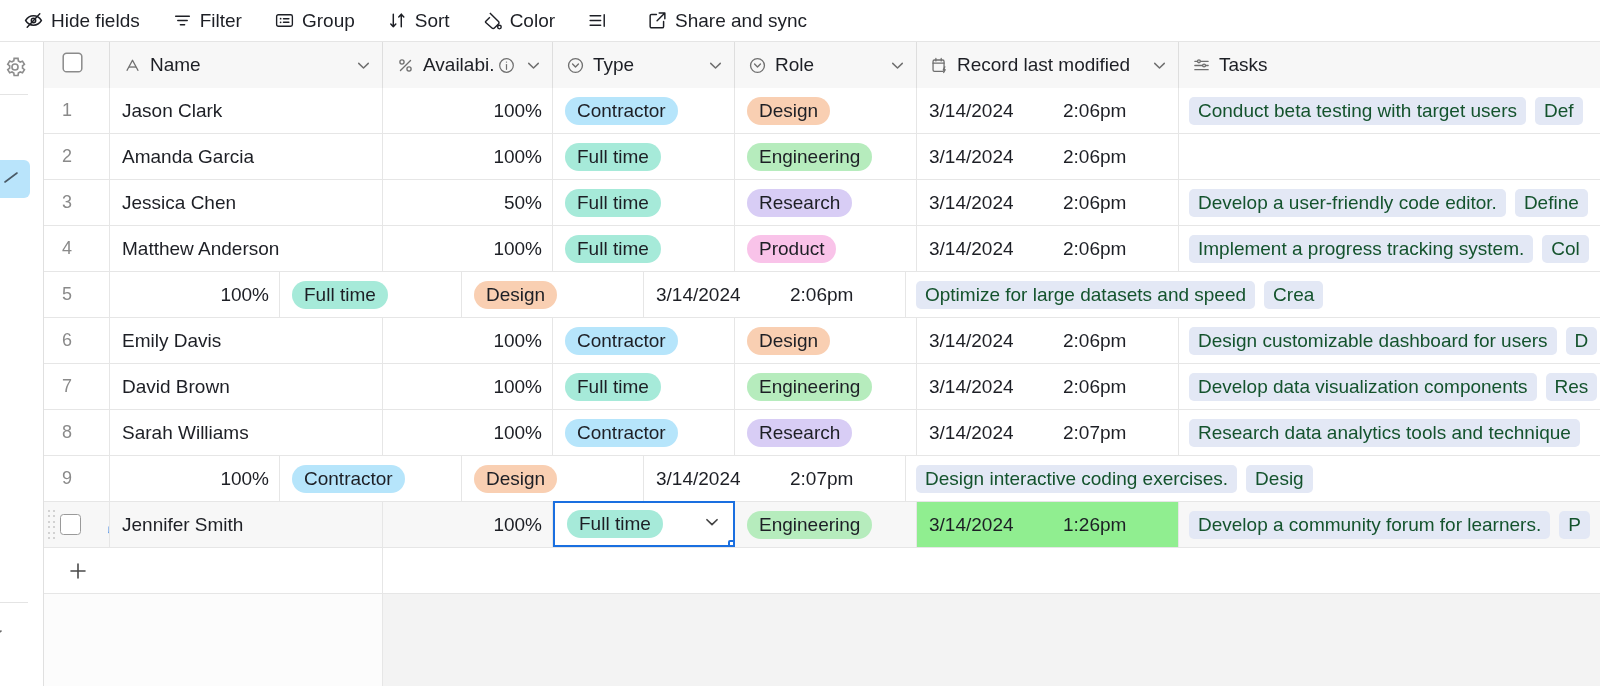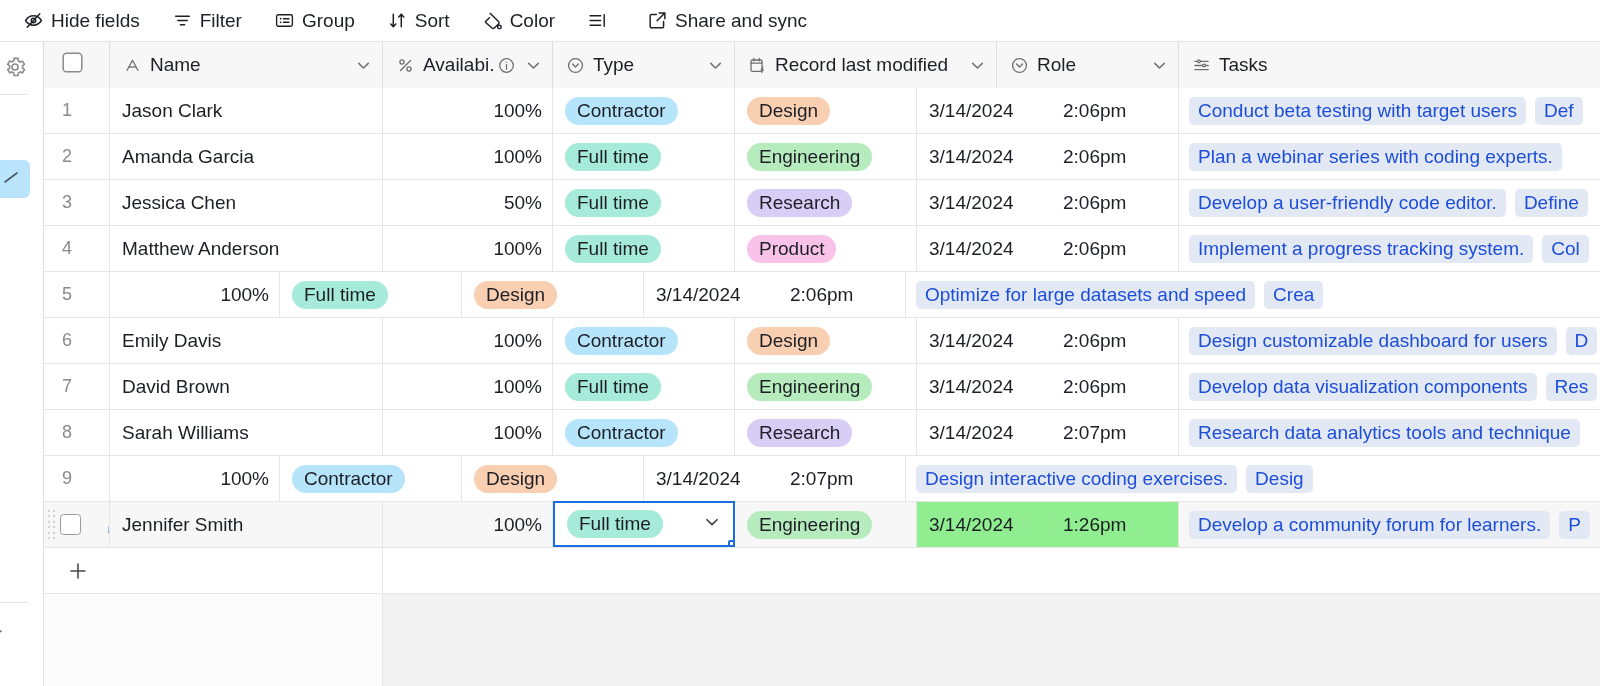--- a/index.html
+++ b/index.html
@@ -120,21 +120,21 @@
     display: inline-flex; align-items: center;
     height: 28px; padding: 0 12px;
     border-radius: 14px;
     font-size: 19px; color: #1d1f25;
     white-space: nowrap;
   }
   .tag {
     display: inline-flex; align-items: center;
     height: 28px; padding: 0 9px;
     border-radius: 5px;
-    background: #e3e8f5; color: #1d4ed8;
+    background: #e3e8f5; color: #14532d;
     font-size: 19px; white-space: nowrap;
     flex: 0 0 auto;
   }
   .dt .d1 { min-width: 108px; }
 
   
   .rowctl { position: absolute; left: 0; top: 0; width: 66px; height: 45px; }
   .dots { position: absolute; left: 4px; top: 8px; width: 8px; height: 30px; }
   .dots i {
     position: absolute; width: 2px; height: 2px; background: #c6c6c6; border-radius: 1px;
@@ -344,51 +344,51 @@
         </svg>
       </span>
       <span class="hdr-label">Type</span>
       <span class="hdr-chev">
         <svg width="17" height="17" viewBox="0 0 16 16" fill="none" stroke="#6f6f6f" stroke-width="1.4" stroke-linecap="round" stroke-linejoin="round">
             <path d="M3.5 6l4.5 4.3L12.5 6"></path>
           </svg>
       </span>
     </div>
 
+    <div class="hdr-cell c-role">
+      <span class="fico">
+        <svg width="19" height="19" viewBox="0 0 20 20" fill="none" stroke="#6f6f6f" stroke-width="1.4" stroke-linecap="round" stroke-linejoin="round">
+          <circle cx="10" cy="10" r="7.3"></circle>
+            <path d="M6.9 8.4L10 11.6l3.1-3.2"></path>
+        </svg>
+      </span>
+      <span class="hdr-label">Role</span>
+      <span class="hdr-chev">
+        <svg width="17" height="17" viewBox="0 0 16 16" fill="none" stroke="#6f6f6f" stroke-width="1.4" stroke-linecap="round" stroke-linejoin="round">
+            <path d="M3.5 6l4.5 4.3L12.5 6"></path>
+          </svg>
+      </span>
+    </div>
+
     <div class="hdr-cell c-date">
       <span class="fico">
         <svg width="19" height="19" viewBox="0 0 20 20" fill="none" stroke="#6f6f6f" stroke-width="1.35" stroke-linecap="round" stroke-linejoin="round">
           <rect x="3.2" y="4.2" width="11.6" height="12" rx="1.5"></rect>
           <path d="M6.2 2.6v2.6M11.8 2.6v2.6M3.2 7.6h11.6"></path>
           <path d="M15.6 11.4l-1.6 3h2l-1.6 3"></path>
         </svg>
       </span>
       <span class="hdr-label">Record last modified</span>
       <span class="hdr-chev">
         <svg width="17" height="17" viewBox="0 0 16 16" fill="none" stroke="#6f6f6f" stroke-width="1.4" stroke-linecap="round" stroke-linejoin="round">
             <path d="M3.5 6l4.5 4.3L12.5 6"></path>
           </svg>
       </span>
     </div>
 
-    <div class="hdr-cell c-role">
-      <span class="fico">
-        <svg width="19" height="19" viewBox="0 0 20 20" fill="none" stroke="#6f6f6f" stroke-width="1.4" stroke-linecap="round" stroke-linejoin="round">
-          <circle cx="10" cy="10" r="7.3"></circle>
-            <path d="M6.9 8.4L10 11.6l3.1-3.2"></path>
-        </svg>
-      </span>
-      <span class="hdr-label">Role</span>
-      <span class="hdr-chev">
-        <svg width="17" height="17" viewBox="0 0 16 16" fill="none" stroke="#6f6f6f" stroke-width="1.4" stroke-linecap="round" stroke-linejoin="round">
-            <path d="M3.5 6l4.5 4.3L12.5 6"></path>
-          </svg>
-      </span>
-    </div>
-
     <div class="hdr-cell c-tasks">
       <span class="fico">
         <svg width="19" height="19" viewBox="0 0 20 20" fill="none" stroke="#6f6f6f" stroke-width="1.4" stroke-linecap="round">
           <path d="M3 5.6h14M3 10h14M3 14.4h14"></path>
           <circle cx="7.3" cy="5.6" r="1.5" fill="#f7f7f7"></circle>
           <circle cx="12.7" cy="10" r="1.5" fill="#f7f7f7"></circle>
         </svg>
       </span>
       <span class="hdr-label">Tasks</span>
     </div>
@@ -420,23 +420,20 @@
         <div class="cell av">100%</div>
         <div class="cell tp">
           <span class="badge" style="background:#a6ead9">Full time</span>
         </div>
         <div class="cell rl">
           <span class="badge" style="background:#b6ecbd">Engineering</span>
         </div>
         <div class="cell dt">
           <span class="d1">3/14/2024</span>
           <span>2:06pm</span>
-        </div>
-        <div class="cell tk">
-          <span class="tag">Plan a webinar series with coding experts.</span>
         </div>
       </div>
       <div class="row">
         <div class="cell num">3</div>
         <div class="cell nm">Jessica Chen</div>
         <div class="cell av">50%</div>
         <div class="cell tp">
           <span class="badge" style="background:#a6ead9">Full time</span>
         </div>
         <div class="cell rl">

